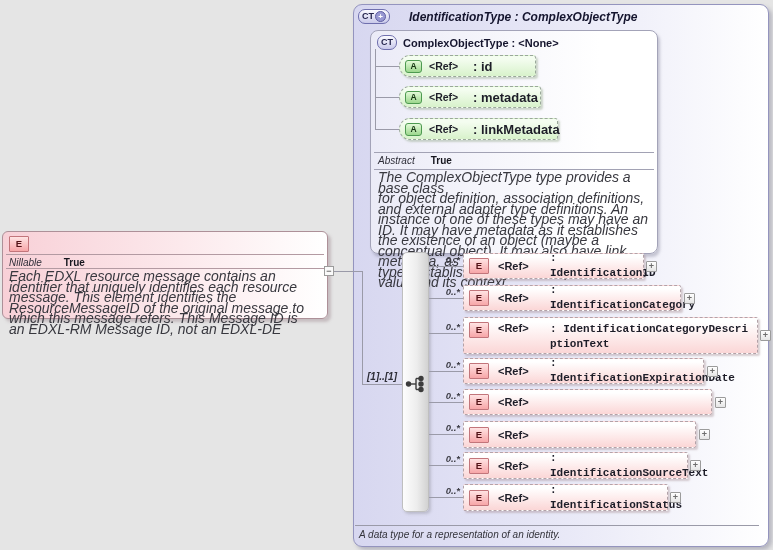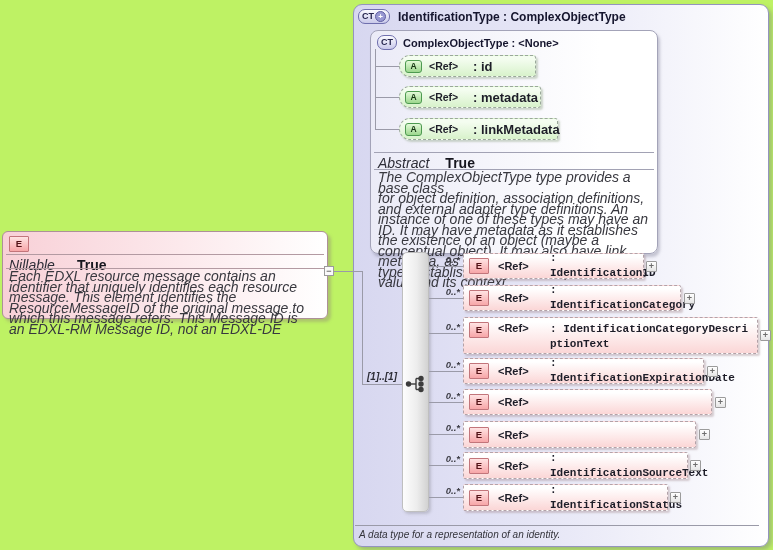--- a/index.html
+++ b/index.html
@@ -1,35 +1,35 @@
 <!DOCTYPE html>
 <html><head>
 <meta charset="utf-8">
 <style>
   html,body{margin:0;padding:0;background:#ffffff;}
   #canvas{
     position:relative;width:773px;height:550px;overflow:hidden;
     font-family:"Liberation Sans","DejaVu Sans",sans-serif;
-    background:#bef264;color:#1d1d28;
+    background:#e5e5e5;color:#1d1d28;
   }
   
   .ln{position:absolute;background:#9a9aa8;z-index:6;}
   .ln.h{height:1px;}
   .ln.v{width:1px;}
 
   
   .type-box{
     position:absolute;left:353px;top:4px;width:414px;height:541px;
     border:1px solid #9494bе;border:1px solid #9494be;border-radius:9px;
     background:linear-gradient(to right,#d7d7f0 0%,#e6e6f6 45%,#ffffff 100%);
     box-shadow:3px 3px 4px rgba(110,110,135,.4);
     z-index:1;
   }
   .type-header{position:absolute;left:4px;top:4px;display:flex;align-items:center;}
-  .type-title{font-size:12px;font-weight:bold;color:#15152e;margin-left:8px;white-space:nowrap;}
+  .type-title{font-size:12px;font-weight:bold;color:#15152e;margin-left:19px;white-space:nowrap;font-style:italic;}
 
   .ct-badge{
     display:inline-flex;align-items:center;justify-content:center;
     height:13px;padding:0 3px;border:1px solid #6f6fae;border-radius:7px;
     background:linear-gradient(#fbfbff,#c9c9ea);
     font-size:9px;font-weight:bold;color:#26264e;line-height:1;
   }
   .plus-dot{
     display:inline-flex;align-items:center;justify-content:center;
     width:9px;height:9px;margin-left:1px;border:1px solid #5f5fa2;border-radius:50%;
@@ -40,21 +40,21 @@
   .base-box{
     position:absolute;left:370px;top:30px;width:286px;height:222px;
     border:1px solid #a3a3b8;border-radius:8px;
     background:linear-gradient(to right,#ebebf7 0%,#ffffff 80%);
     box-shadow:2px 3px 3px rgba(110,110,135,.35);
     z-index:2;
   }
   .base-header{position:absolute;left:6px;top:4px;display:flex;align-items:center;}
   .base-title{font-size:11px;font-weight:bold;color:#15152e;margin-left:6px;white-space:nowrap;}
   .sep{position:absolute;left:3px;right:3px;height:1px;background:#a2a2b4;}
-  .prop-row{position:absolute;display:flex;align-items:center;font-size:14px;}
+  .prop-row{position:absolute;display:flex;align-items:center;font-size:10px;}
   .prop-label{font-style:italic;color:#2e2e38;}
   .prop-value{font-weight:bold;color:#16161e;}
   .anno{position:absolute;font-size:14px;font-style:italic;color:#38383f;line-height:10.5px;white-space:pre-line;}
 
   
   .attr-row{
     position:absolute;display:flex;align-items:center;height:22px;
     border:1px dashed #9aa79a;border-radius:11px 3px 3px 11px;
     background:linear-gradient(#f4fdf0 15%,#d8f2cb 100%);
     box-shadow:2px 2px 2px rgba(120,145,110,.35);

